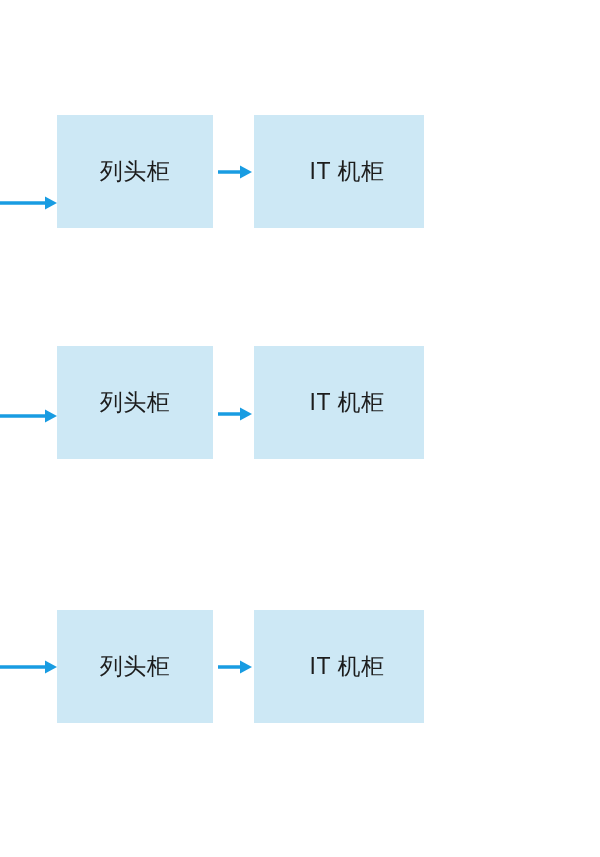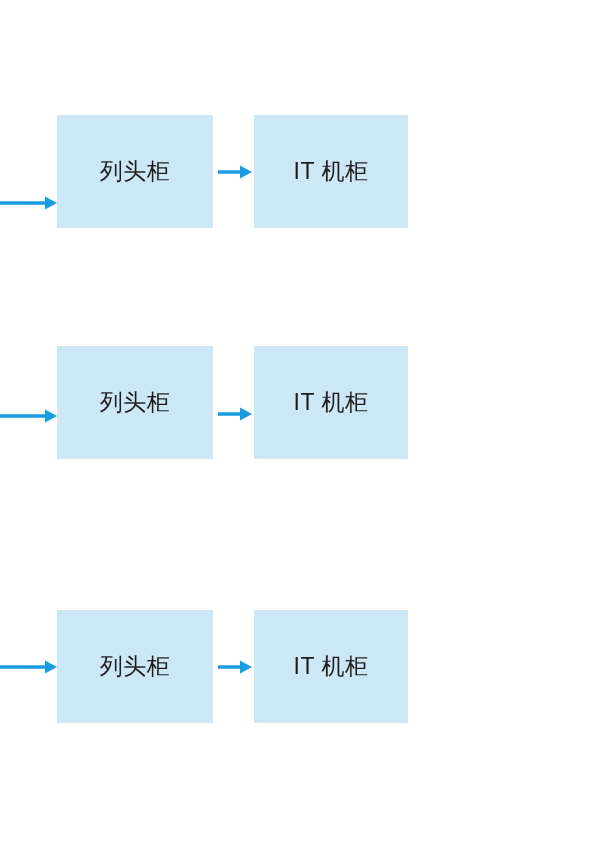--- a/index.html
+++ b/index.html
@@ -20,21 +20,21 @@
     height: 113px;
     background: var(--node-fill, #cde8f5);
     display: flex;
     align-items: center;
     justify-content: center;
     font-size: 23px;
     color: var(--text-color, #1c1c1c);
     letter-spacing: 0.5px;
   }
   .node.src { left: 57px;  width: 156px; }
-  .node.dst { left: 254px; width: 154px; }
+  .node.dst { left: 254px; width: 154px; padding-left: 16px; }
 
   .node.r1 { top: 115px; }
   .node.r2 { top: 346px; }
   .node.r3 { top: 610px; }
 
   .arrow {
     position: absolute;
     color: var(--arrow-color, #189ce2);
     display: block;
   }

